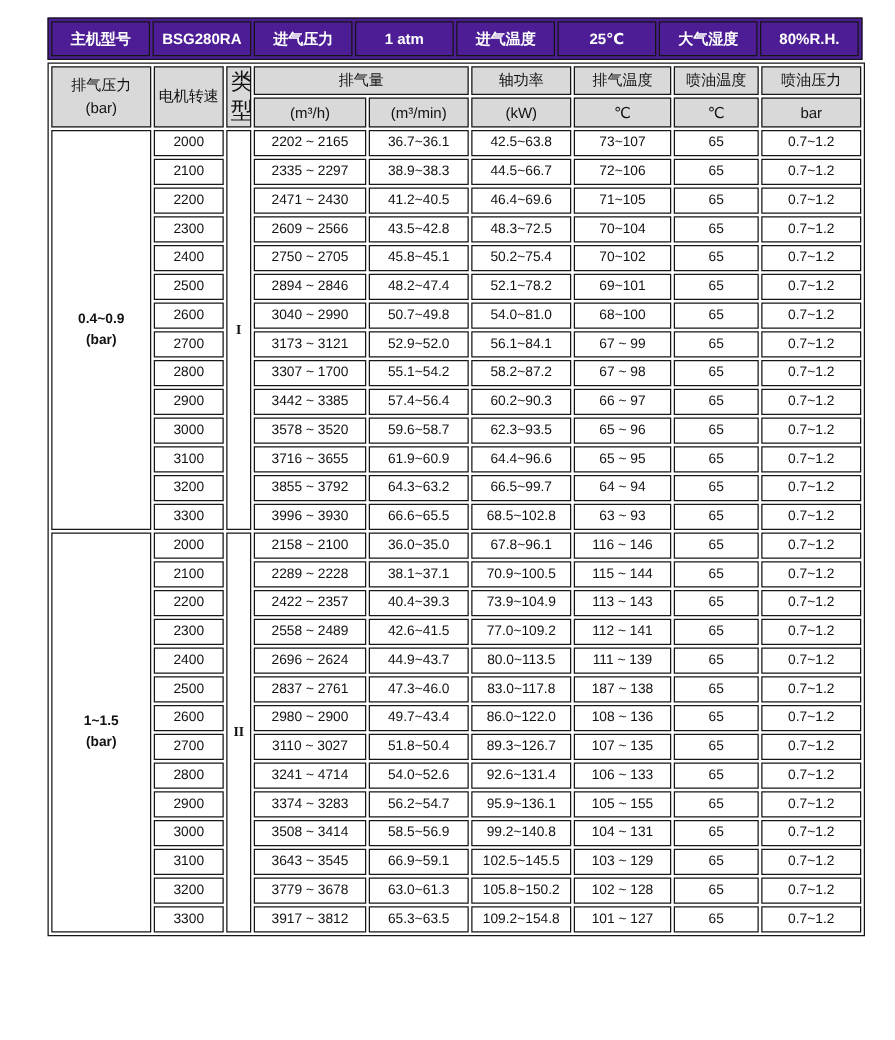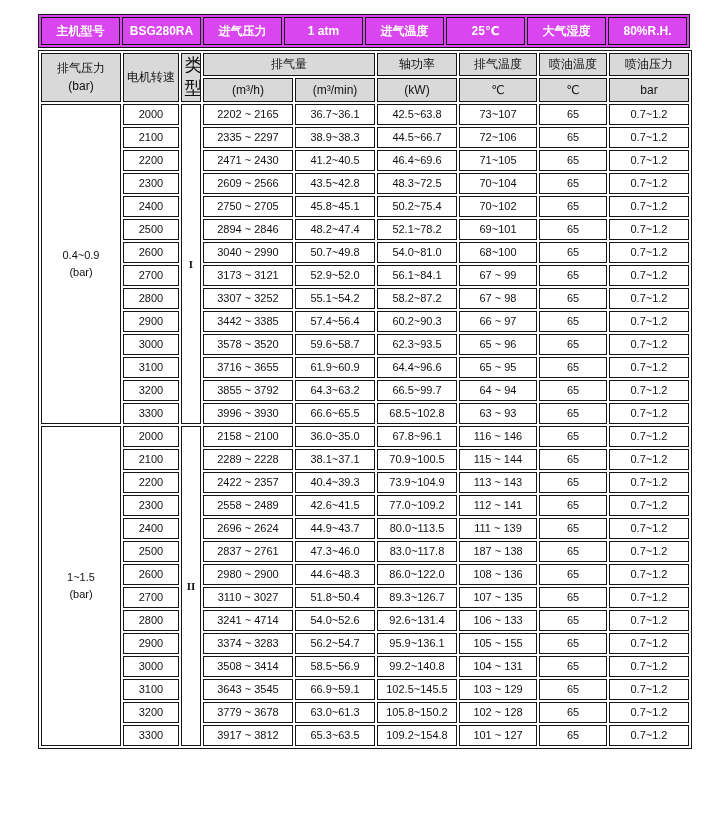--- a/index.html
+++ b/index.html
@@ -12,21 +12,21 @@
     font-family: "Liberation Sans", "DejaVu Sans", sans-serif;
     color: #111111;
   }
   table { border-collapse: separate; border-spacing: 2px; table-layout: fixed; }
 
   
   .green-table {
     position: absolute;
     left: 38px; top: 14px;
     width: 652px;
-    background: #d946ef;
+    background: #4c1d95;
     border: 1px solid #161616;
   }
   .green-table td {
     height: 24px;
     border: 1px solid #161616;
     text-align: center;
     vertical-align: middle;
     color: #ffffff;
     font-weight: bold;
     font-size: 12px;
@@ -57,21 +57,21 @@
   }
   .main-table td {
     background: #ffffff;
     font-size: 11px;
     height: 19px;
     white-space: nowrap;
   }
   .main-table th.white-th {
     background: #ffffff;
     font-size: 11px;
-    font-weight: normal;
+    font-weight: bold;
     white-space: pre-line;
     line-height: 1.5;
   }
   .vertical {
     display: inline-block;
     width: 13px;
     word-break: break-all;
     line-height: 1.3;
     font-size: 18px;
   }
@@ -205,21 +205,21 @@
           <td>2700</td>
           <td>3173 ~ 3121</td>
           <td>52.9~52.0</td>
           <td>56.1~84.1</td>
           <td>67 ~ 99</td>
           <td>65</td>
           <td>0.7~1.2</td>
         </tr>
         <tr>
           <td>2800</td>
-          <td>3307 ~ 3252</td>
+          <td>3307 ~ 1700</td>
           <td>55.1~54.2</td>
           <td>58.2~87.2</td>
           <td>67 ~ 98</td>
           <td>65</td>
           <td>0.7~1.2</td>
         </tr>
         <tr>
           <td>2900</td>
           <td>3442 ~ 3385</td>
           <td>57.4~56.4</td>
@@ -317,21 +317,21 @@
           <td>2837 ~ 2761</td>
           <td>47.3~46.0</td>
           <td>83.0~117.8</td>
           <td>187 ~ 138</td>
           <td>65</td>
           <td>0.7~1.2</td>
         </tr>
         <tr>
           <td>2600</td>
           <td>2980 ~ 2900</td>
-          <td>44.6~48.3</td>
+          <td>49.7~43.4</td>
           <td>86.0~122.0</td>
           <td>108 ~ 136</td>
           <td>65</td>
           <td>0.7~1.2</td>
         </tr>
         <tr>
           <td>2700</td>
           <td>3110 ~ 3027</td>
           <td>51.8~50.4</td>
           <td>89.3~126.7</td>

